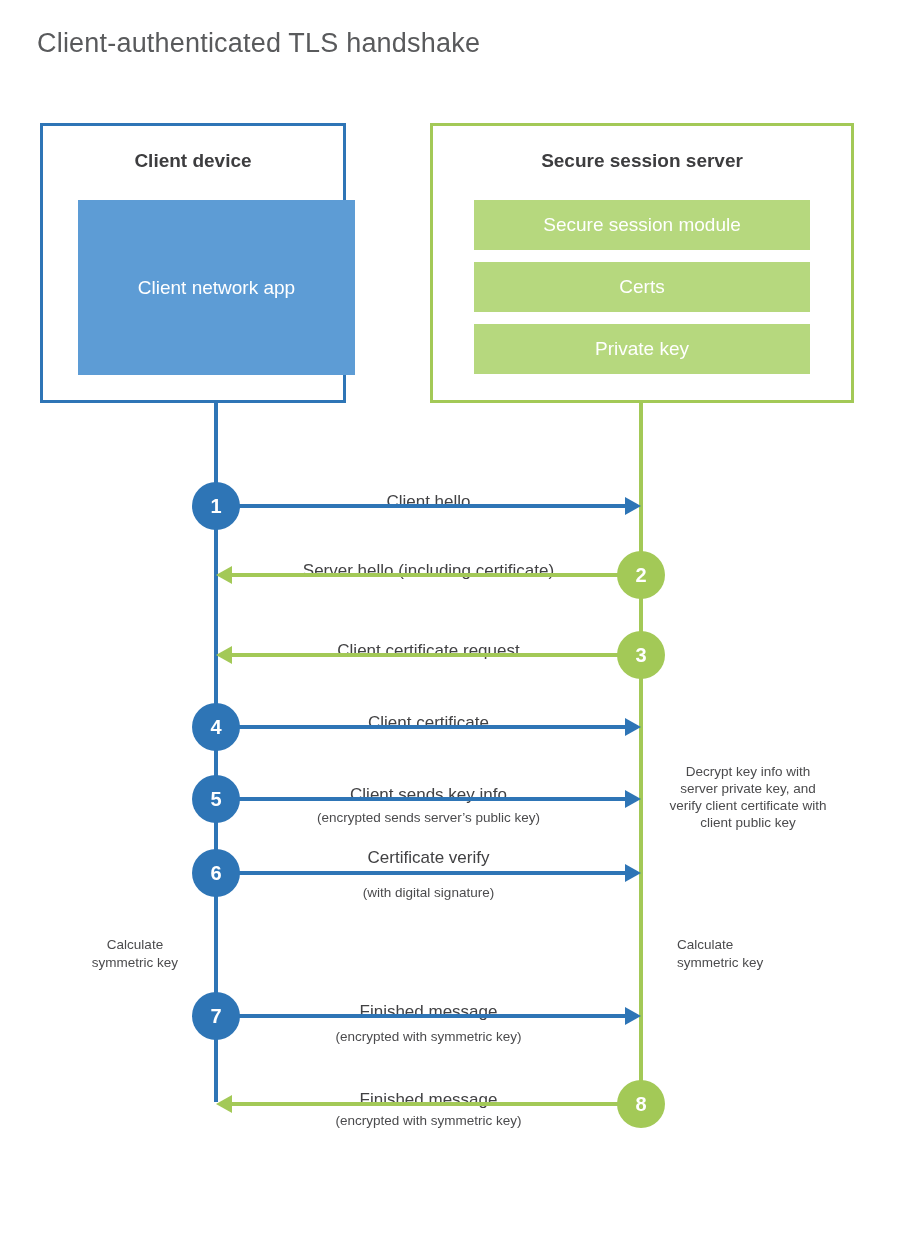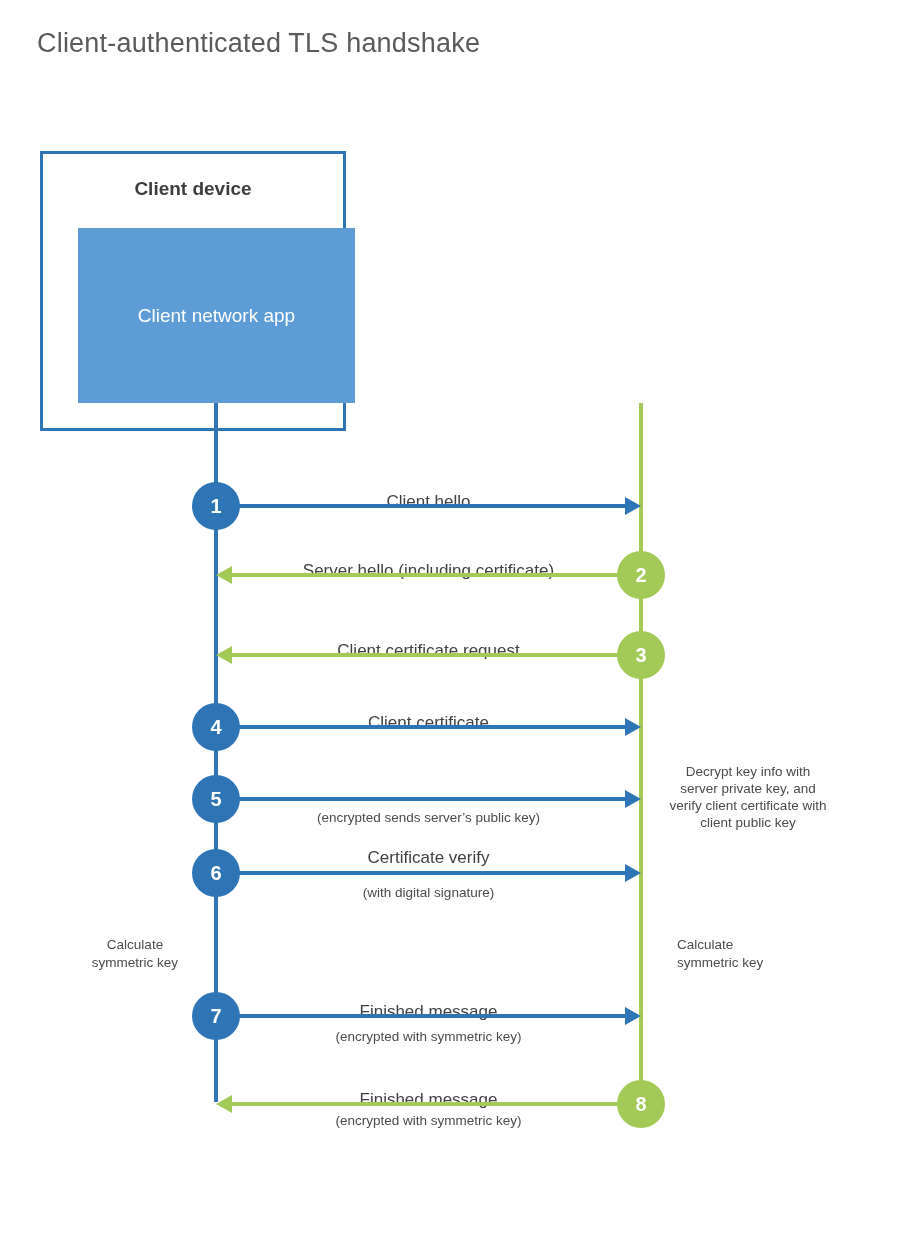--- a/index.html
+++ b/index.html
@@ -4,21 +4,21 @@
 <style>
   html,body{margin:0;padding:0;background:#ffffff;}
   body{font-family:"Liberation Sans", sans-serif;}
   .canvas{position:relative;width:900px;height:1256px;background:#ffffff;overflow:hidden;}
 
   .page-title{position:absolute;left:37px;top:28px;font-size:27px;font-weight:300;
     letter-spacing:0.2px;color:#595a5c;margin:0;}
 
   
   .actor-box{position:absolute;top:123px;height:280px;box-sizing:border-box;background:#ffffff;}
-  .client-box{left:40px;width:306px;border:3px solid #2e75b6;margin-top:28px;}
+  .client-box{left:40px;width:306px;border:3px solid #2e75b6;}
   .server-box{left:430px;width:424px;border:3px solid #a3c957;}
   .actor-title{position:absolute;left:0;right:0;top:24px;text-align:center;
     font-size:19px;font-weight:bold;color:#3d3d3f;}
   .client-app{position:absolute;left:35px;top:74px;width:277px;height:175px;
     background:#5d9cd5;color:#ffffff;font-size:19px;line-height:29px;
     display:flex;align-items:center;justify-content:center;text-align:left;}
   .client-app span{display:block;max-width:160px;}
   .server-bar{position:absolute;left:41px;width:336px;height:50px;background:#b6d87e;
     color:#ffffff;font-size:19px;display:flex;align-items:center;justify-content:center;text-align:center;}
   .bar-1{top:74px;} .bar-2{top:136px;} .bar-3{top:198px;}
@@ -59,20 +59,26 @@
 
   <h1 class="page-title">Client-authenticated TLS handshake</h1>
 
   <div class="actor-box client-box">
     <div class="actor-title">Client device</div>
     <div class="client-app">
       <span>Client network app</span>
     </div>
   </div>
 
+  <div class="actor-box server-box">
+    <div class="actor-title">Secure session server</div>
+    <div class="server-bar bar-1">Secure session module</div>
+    <div class="server-bar bar-2">Certs</div>
+    <div class="server-bar bar-3">Private key</div>
+  </div>
 
   <div class="lifeline client-line"></div>
   <div class="lifeline server-line"></div>
 
   <div class="msg-label" style="top:476px">Client hello</div>
   <div class="shaft blue" style="left:216px;top:504px;width:410px"></div>
   <div class="head right" style="left:625px;top:497px"></div>
   <div class="circle blue" style="left:192px;top:482px">
     <span>1</span>
   </div>
@@ -91,20 +97,21 @@
     <span>3</span>
   </div>
 
   <div class="msg-label" style="top:697px">Client certificate</div>
   <div class="shaft blue" style="left:216px;top:725px;width:410px"></div>
   <div class="head right" style="left:625px;top:718px"></div>
   <div class="circle blue" style="left:192px;top:703px">
     <span>4</span>
   </div>
 
+  <div class="msg-label" style="top:769px">Client sends key info</div>
   <div class="shaft blue" style="left:216px;top:797px;width:410px"></div>
   <div class="head right" style="left:625px;top:790px"></div>
   <div class="circle blue" style="left:192px;top:775px">
     <span>5</span>
   </div>
   <div class="msg-sub" style="top:809px">(encrypted sends server’s public key)</div>
 
   <div class="msg-label" style="top:832px">Certificate verify</div>
   <div class="shaft blue" style="left:216px;top:871px;width:410px"></div>
   <div class="head right" style="left:625px;top:864px"></div>

